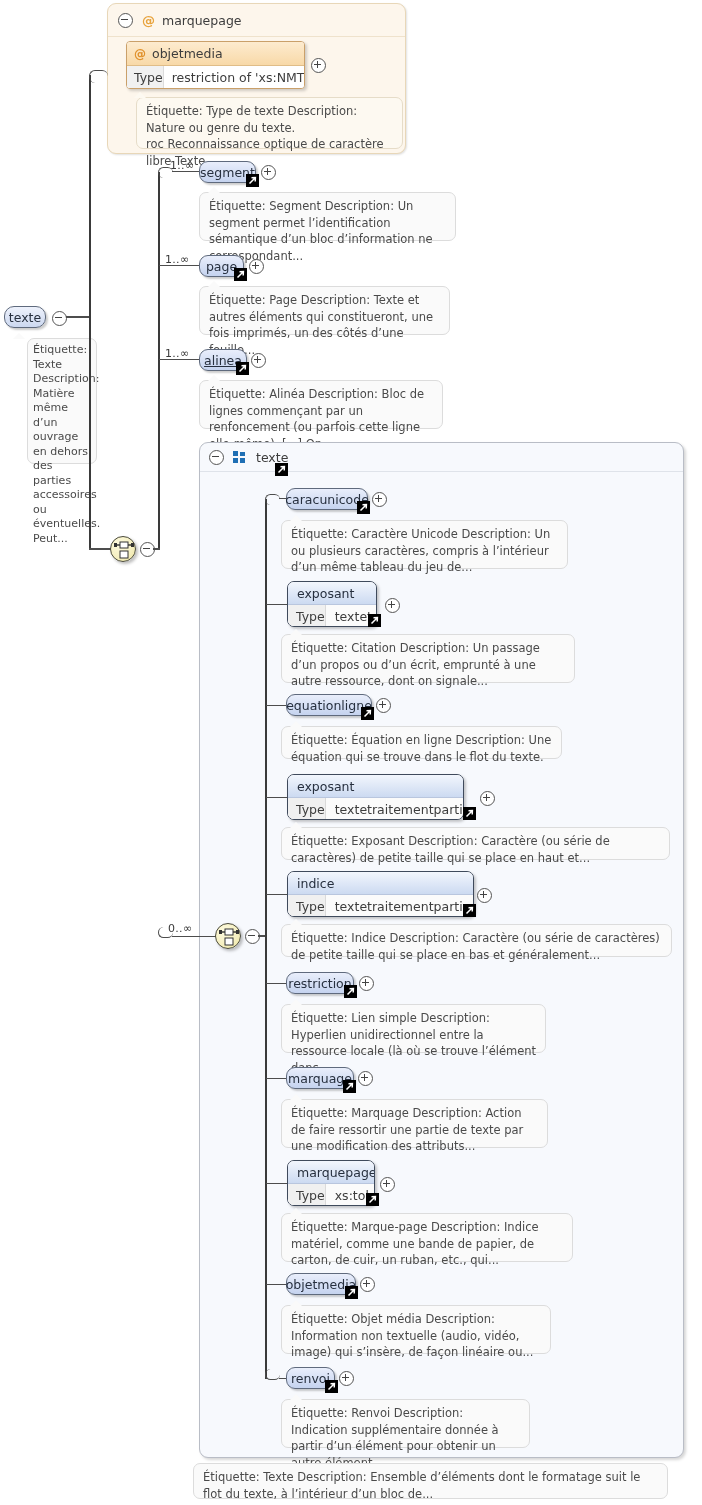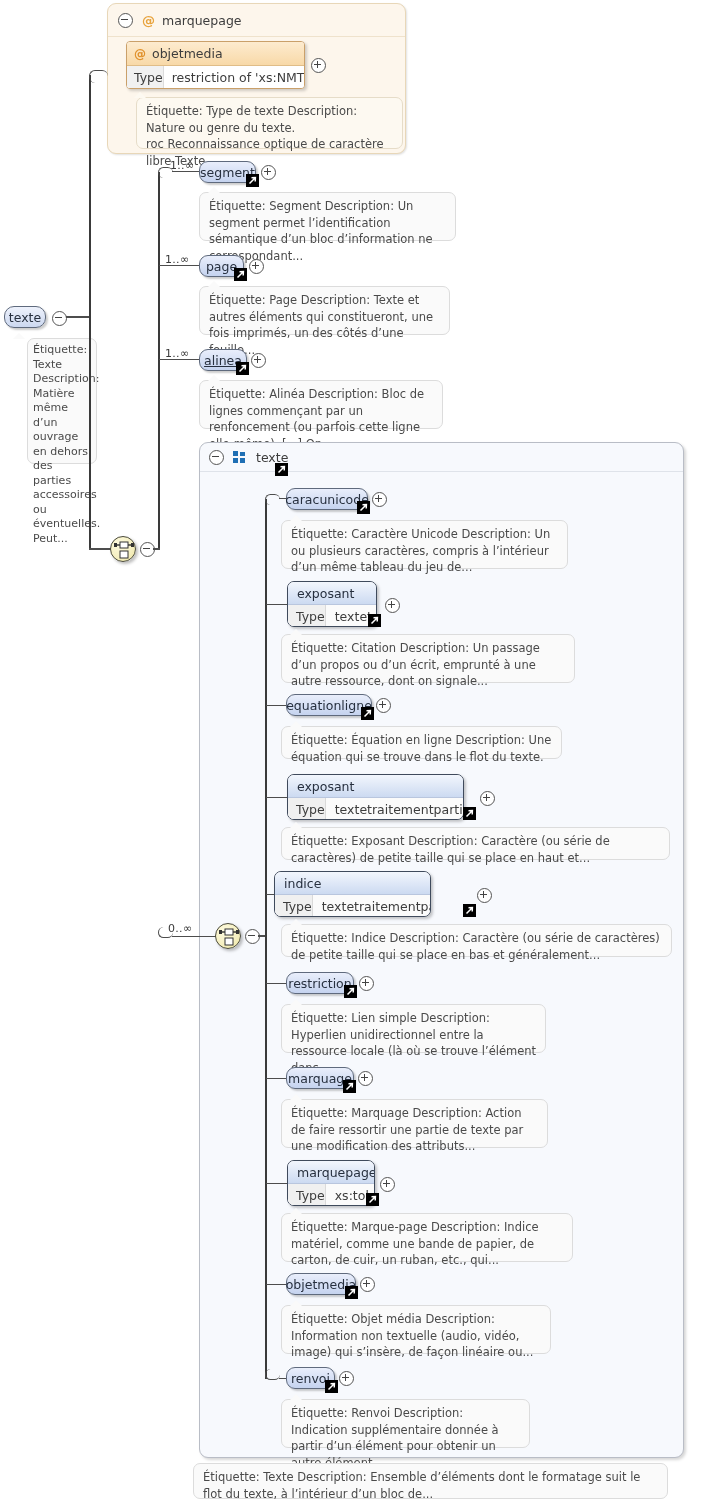--- a/index.html
+++ b/index.html
@@ -372,21 +372,21 @@
 <div class="extlink" style="left:463px;top:807px;">
   <svg width="11" height="11" viewBox="0 0 11 11">
       <path d="M2.5,8.5 L8,3 M4.5,2.8 L8.4,2.6 L8.2,6.5" stroke="#fff" stroke-width="1.5" fill="none"></path>
     </svg>
 </div>
 <span class="plus-circle" style="position:absolute;left:480px;top:791px;"></span>
 <div class="doc" style="left:281px;top:827px;width:389px;height:33px;">Étiquette: Exposant Description: Caractère (ou série de caractères) de petite taille qui se place en haut et...</div>
 <div style="position:absolute;left:290px;top:822px;width:0;height:0;border-left:6px solid transparent;border-right:6px solid transparent;border-bottom:6px solid #fafafa;"></div>
 
 <div class="line hline" style="left:266px;top:894px;width:22px;"></div>
-<div class="elt" style="left:274px;top:871px;width:157px;height:46px;">
+<div class="elt" style="left:287px;top:871px;width:187px;height:46px;">
   <div class="elt-head">
     <span>indice</span>
   </div>
   <div class="elt-row">
     <span class="k">Type</span>
     <span class="v">textetraitementparticuliertype</span>
   </div>
 </div>
 <div class="extlink" style="left:463px;top:904px;">
   <svg width="11" height="11" viewBox="0 0 11 11">

